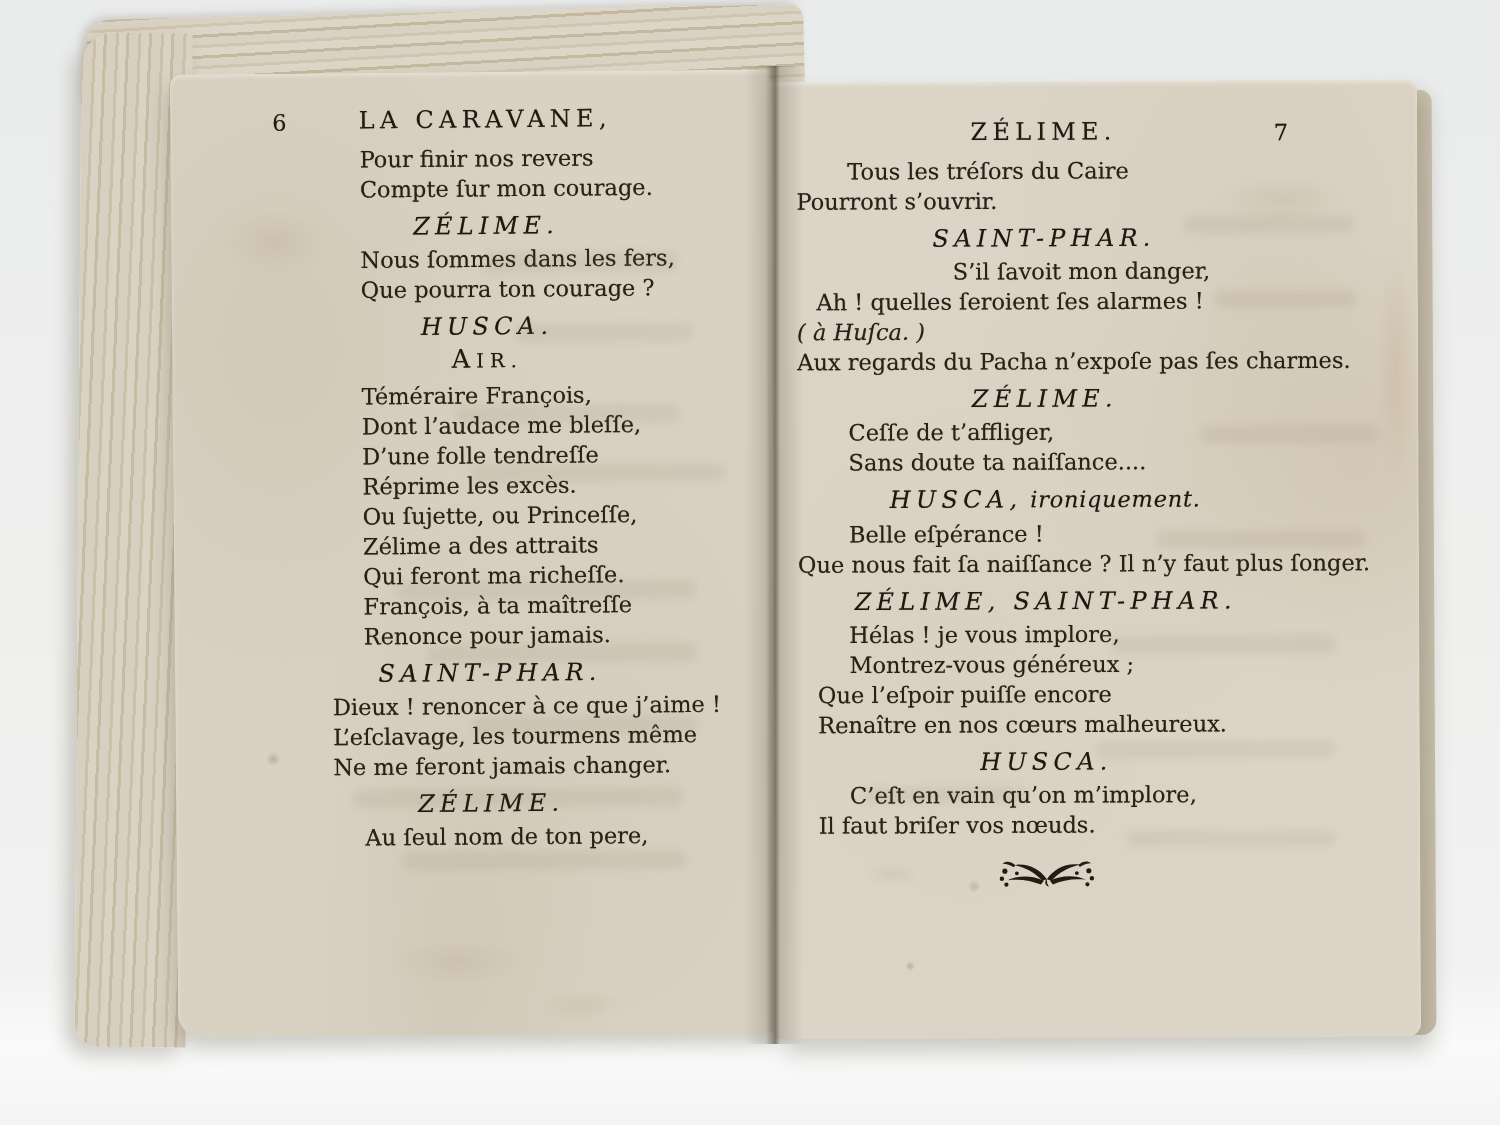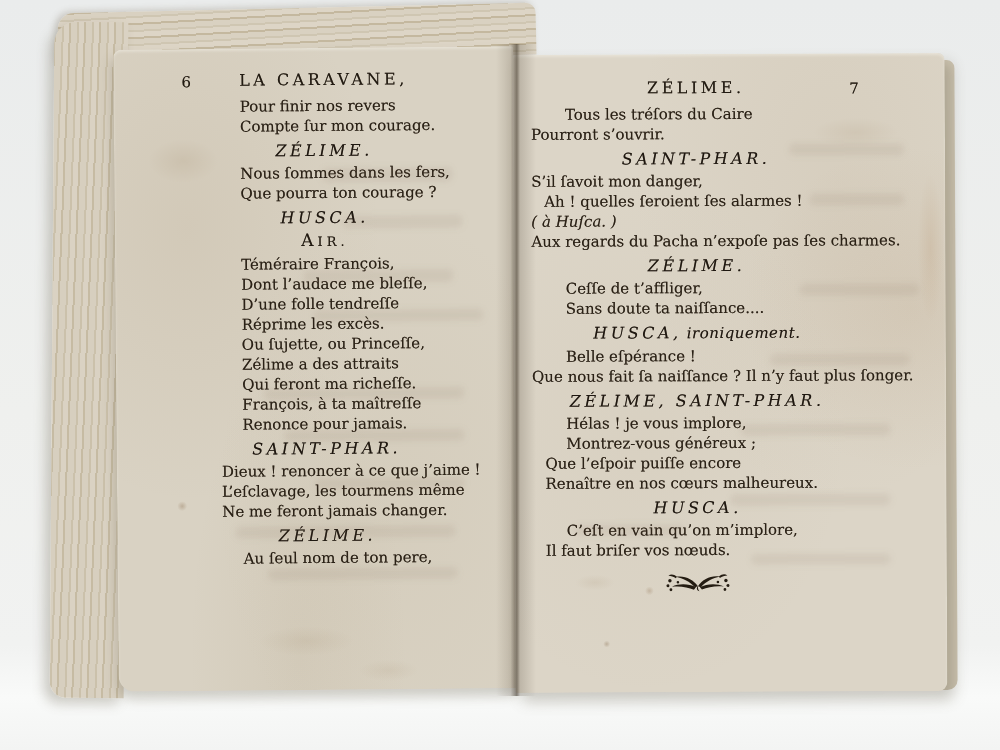--- a/index.html
+++ b/index.html
@@ -62,21 +62,21 @@
   .running{font-size:16px;letter-spacing:3.5px;}
   .pagenum{position:absolute;top:1px;font-size:15px;letter-spacing:0;}
   .page-left .pagenum{left:-24px;}
   .page-right .pagenum{right:2px;}
   .verse{margin:0;}
   .line{white-space:nowrap;}
   .line.em{font-style:italic;}
   .i0{margin-left:0;}
   .i1{margin-left:13px;}
   .i2{margin-left:34px;}
-  .i3{}
+  .i3{margin-left:104px;}
   .speaker{margin:4px 0 2px;text-align:center;font-style:italic;font-size:16px;
            line-height:21px;letter-spacing:3.5px;white-space:nowrap;color:#1e1710;}
   .sp-dir{letter-spacing:.5px;font-size:15px;}
   .air{margin:2px 0;text-align:center;font-size:13px;letter-spacing:4px;line-height:20px;color:#211a11;}
   .air::first-letter{font-size:17px;}
   .ornament{margin-top:10px;text-align:center;}
   .ornament svg{display:inline-block;}
 </style>
 </head>
 <body>

